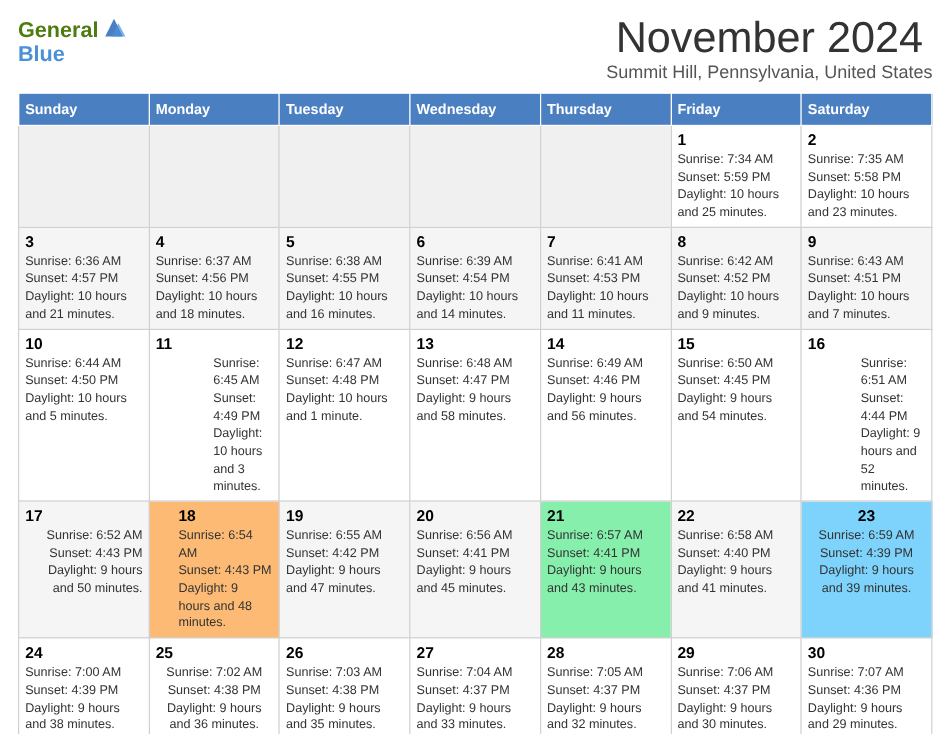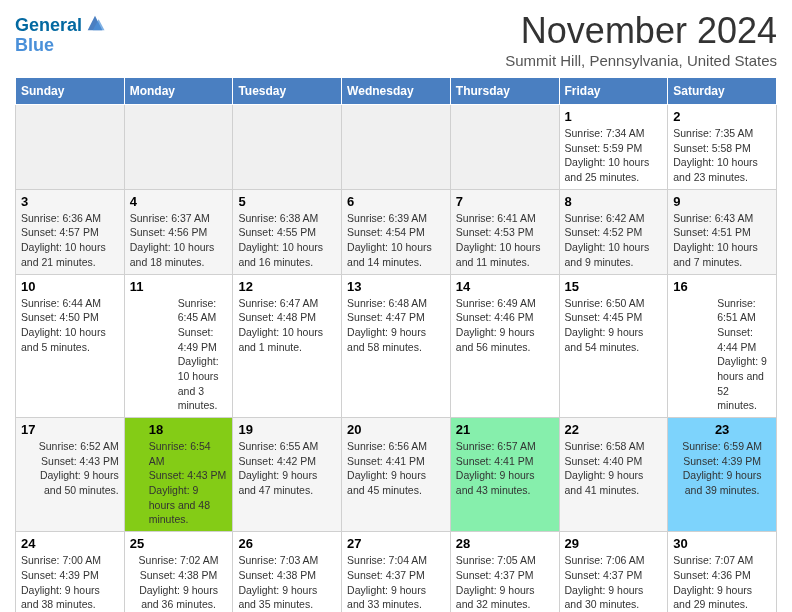--- a/index.html
+++ b/index.html
@@ -22,35 +22,35 @@
       margin-top: 6px;
     }
     .logo-text {
       display: flex;
       flex-direction: column;
       line-height: 1.1;
     }
     .logo-general {
       font-size: 18px;
       font-weight: bold;
-      color: #0369a1;
+      color: #4d7c0f;
     }
     .logo-blue {
       font-size: 18px;
       font-weight: bold;
       color: #4a90d9;
     }
     .logo-icon {
       width: 22px;
       height: 22px;
       margin-left: 2px;
       margin-top: -4px;
     }
     .title-area {
-      text-align: right;
+      text-align: center;
     }
     .month-title {
       font-size: 36px;
       font-weight: normal;
       color: #333;
     }
     .location-title {
       font-size: 15px;
       color: #555;
     }
@@ -236,21 +236,21 @@
 Daylight: 9 hours and 52 minutes.</div>
         </td>
       </tr>
       <tr style="background: rgb(245, 245, 245);">
         <td style="background: rgb(245, 245, 245);">
           <span class="day-number">17</span>
           <div class="day-info" style="white-space: pre-line; text-align: right;">Sunrise: 6:52 AM
 Sunset: 4:43 PM
 Daylight: 9 hours and 50 minutes.</div>
         </td>
-        <td style="background: #84cc16; padding-left: 24px;">
+        <td style="background: #fdba74; padding-left: 24px;">
           <span class="day-number">18</span>
           <div class="day-info" style="white-space: pre-line;">Sunrise: 6:54 AM
 Sunset: 4:43 PM
 Daylight: 9 hours and 48 minutes.</div>
         </td>
         <td style="background: rgb(245, 245, 245);">
           <span class="day-number">19</span>
           <div class="day-info" style="white-space: pre-line;">Sunrise: 6:55 AM
 Sunset: 4:42 PM
 Daylight: 9 hours and 47 minutes.</div>

